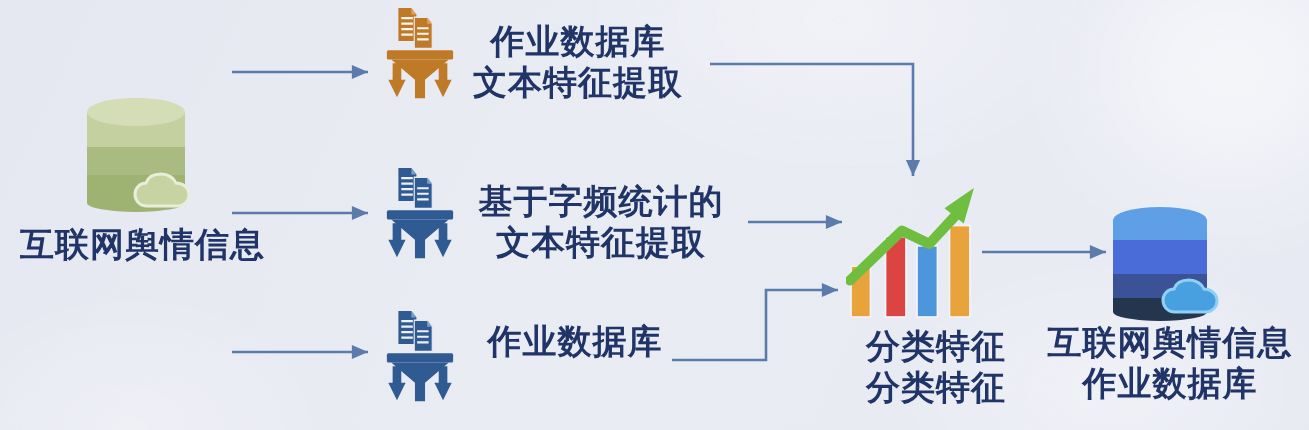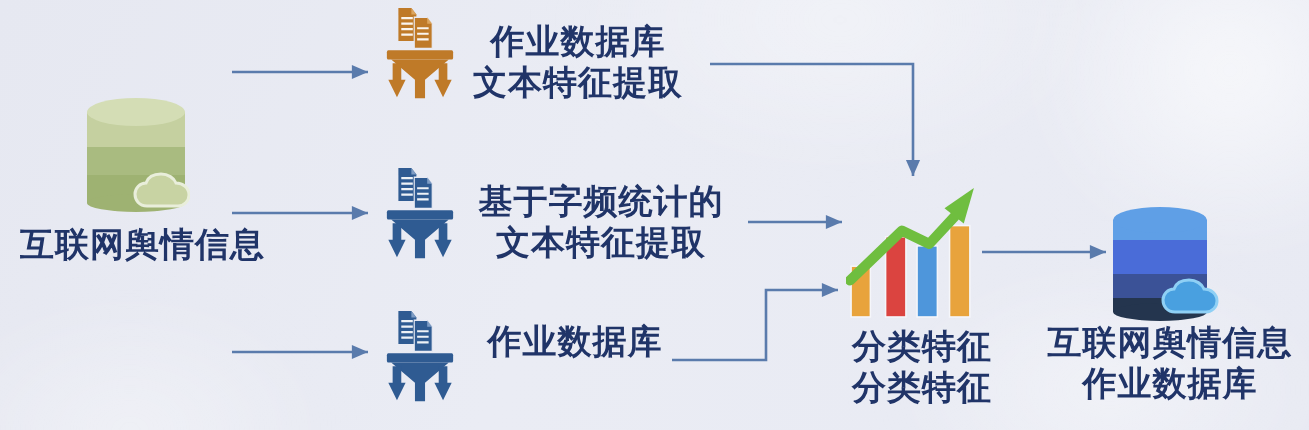--- a/index.html
+++ b/index.html
@@ -45,21 +45,21 @@
     font-size:34px;
     line-height:41px;
     letter-spacing:1px;
     color:#203468;
     white-space:nowrap;
   }
   .lab-source { left:5px;    top:224px; width:275px; }
   .lab-ws     { left:455px;  top:21px;  width:246px; }
   .lab-cf     { left:452px;  top:181px; width:298px;text-align:center; }
   .lab-mm     { left:452px;  top:321px; width:246px; }
-  .lab-an     { left:838px;  top:326px; width:168px; }
+  .lab-an     { left:838px;  top:326px; width:168px;text-align:right; }
   .lab-target { left:1030px; top:322px; width:280px; }
 </style>
 </head>
 <body>
 
 <div class="stage">
 
   <div class="swirl s1"></div>
   <div class="swirl s2"></div>
   <div class="swirl s3"></div>

